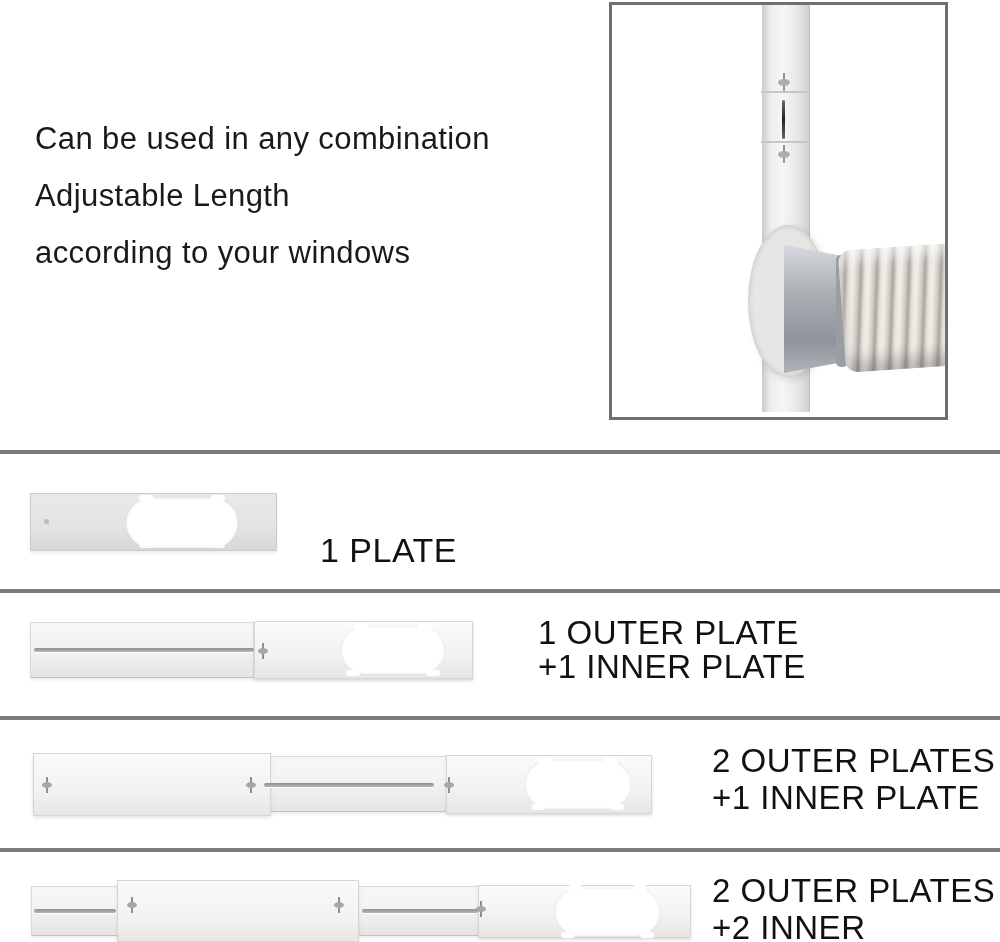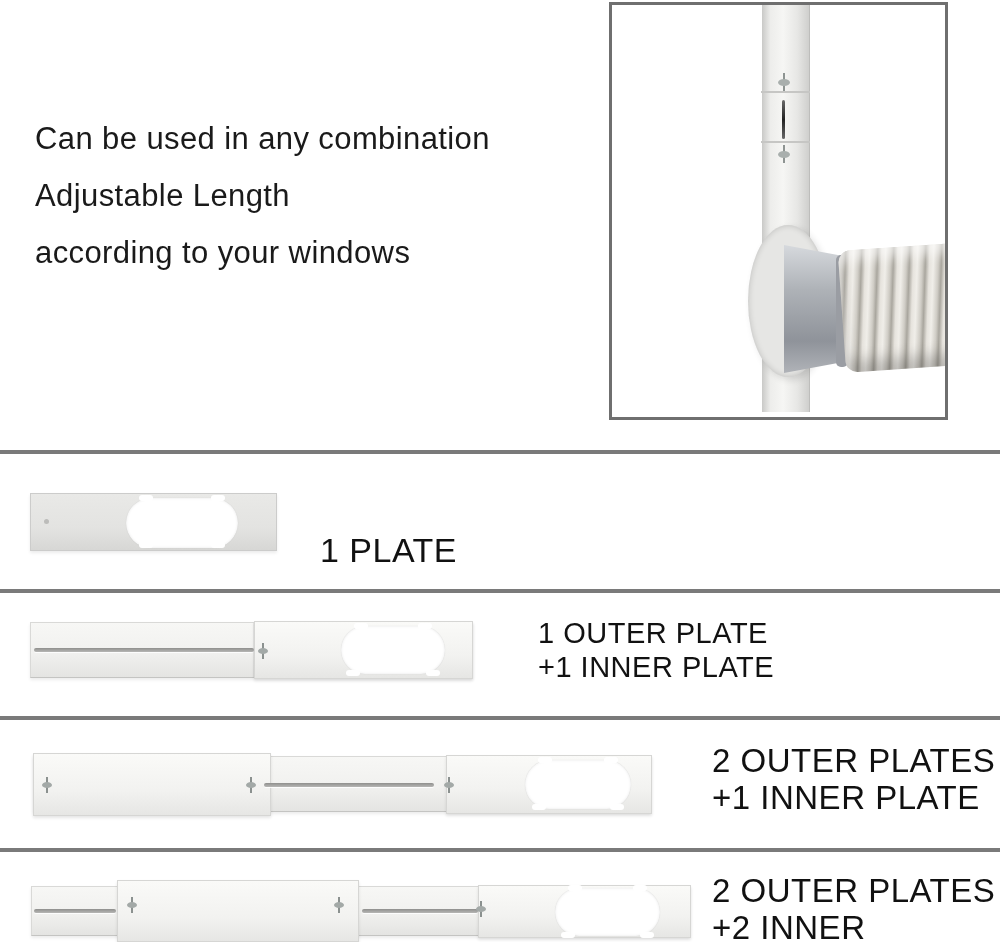--- a/index.html
+++ b/index.html
@@ -57,21 +57,21 @@
   .oval::after  { content:""; position:absolute; right:13px; top:-3px; width:14px; height:6px;
                   background:#fff; border-radius:3px; box-shadow:-72px 47px 0 #fff; }
   .nut { position:absolute; width:10px; height:16px; }
   .nut::before { content:""; position:absolute; left:4px; top:0; width:2px; height:16px; background:#8b918f; }
   .nut::after  { content:""; position:absolute; left:0; top:5px; width:10px; height:6px; background:#a3a9a7; border-radius:50%; }
   .holedot { position:absolute; width:5px; height:5px; border-radius:50%; background:#bcbcba; }
 
   
   .rlabel { position:absolute; color:#111; letter-spacing:0.5px; }
   .rlabel.l1 { left:320px; top:504px; font-size:34px; line-height:34px;margin-top:29px; }
-  .rlabel.l2 { left:538px; top:616px; font-size:29px; line-height:34px; }
+  .rlabel.l2 { left:538px; top:616px; font-size:33px; line-height:34px; }
   .rlabel.l3 { left:712px; top:742px; font-size:33px; line-height:37px; }
   .rlabel.l4 { left:712px; top:872px; font-size:33px; line-height:37px; }
 </style>
 </head>
 <body>
 
 <div class="canvas">
 
   <div class="intro">
     <div>Can be used in any combination</div>

